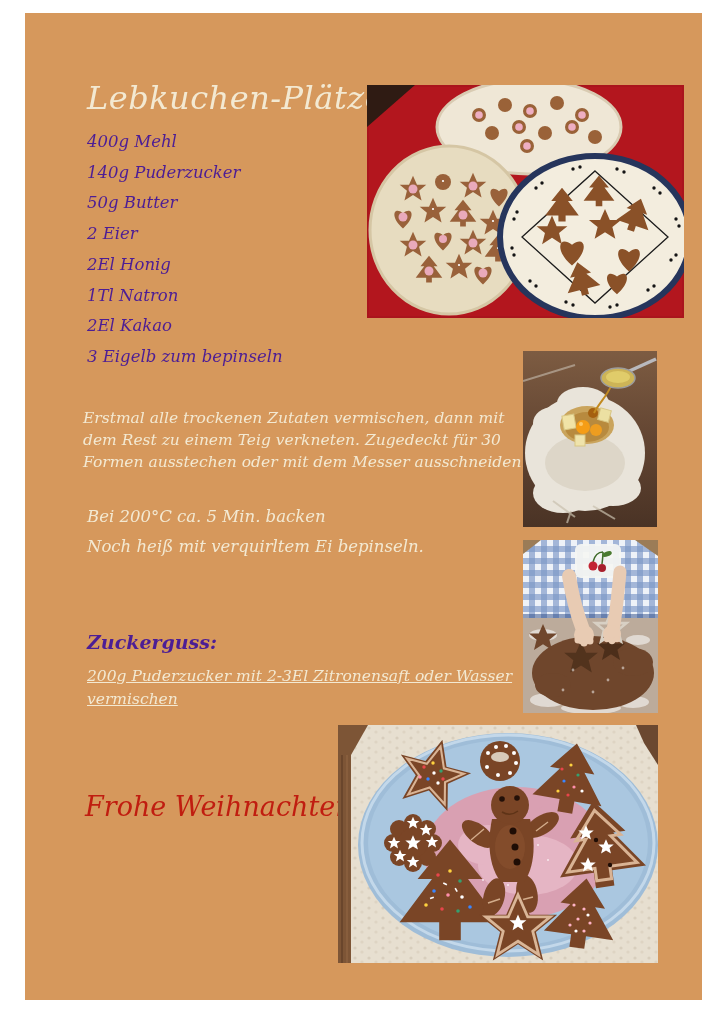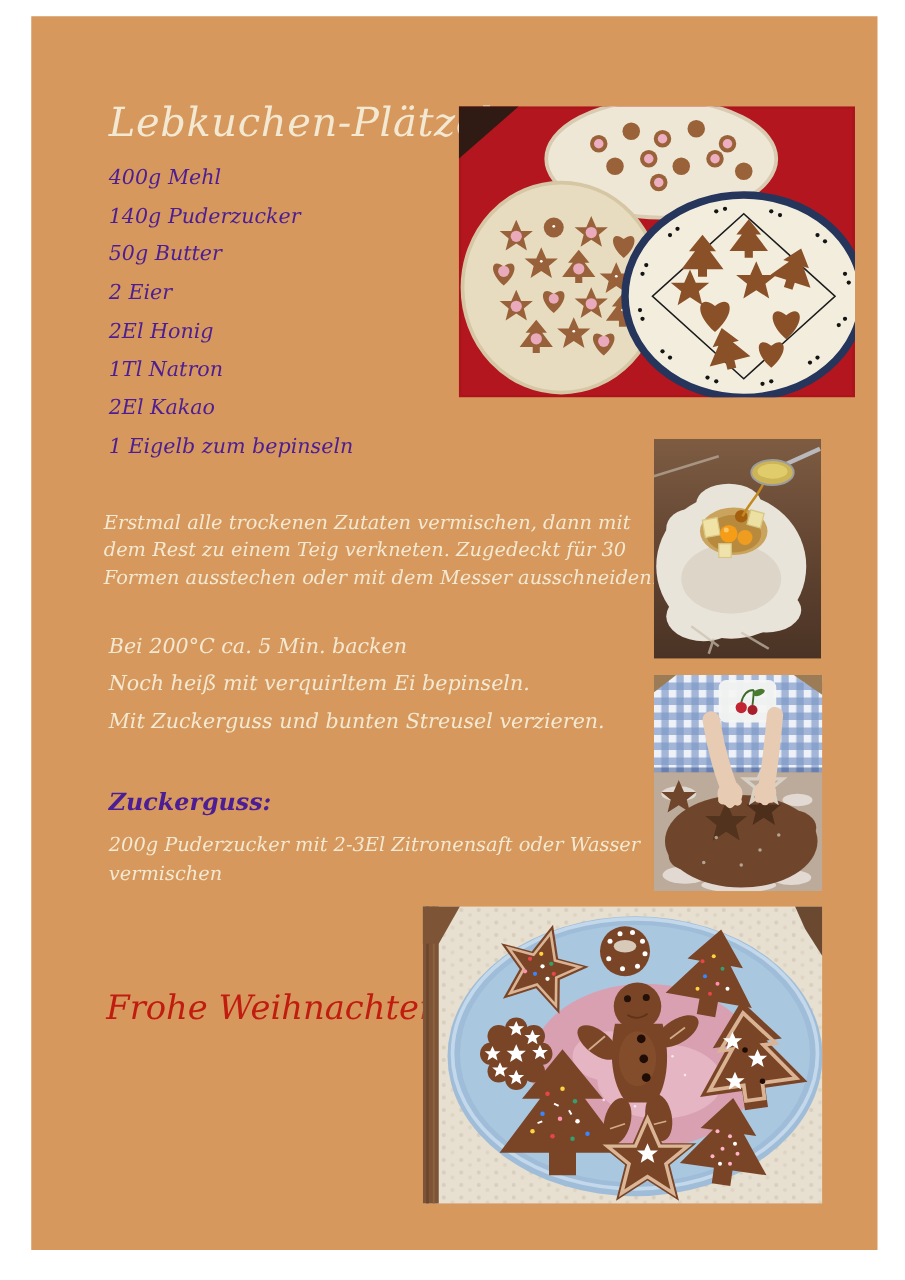--- a/index.html
+++ b/index.html
@@ -10,21 +10,21 @@
   .title{position:absolute;left:62px;top:66px;font-size:32px;color:#f3e9d2;white-space:nowrap;letter-spacing:.5px;}
   .ingredients{position:absolute;left:62px;top:114px;font-size:16.5px;line-height:30.7px;color:#4c1d95;}
   .ingredients div{white-space:nowrap;}
   .para{position:absolute;left:58px;top:394px;font-size:15.5px;line-height:22px;color:#f3e9d2;}
   .para div{white-space:nowrap;}
   .step{position:absolute;left:62px;font-size:16.5px;color:#f3e9d2;white-space:nowrap;}
   .step-bake{top:494px;}
   .step-brush{top:524px;}
   .step-decorate{top:554px;}
   .zg-head{position:absolute;left:62px;top:618px;font-size:19px;font-weight:bold;color:#4c1d95;white-space:nowrap;}
-  .zg-text{position:absolute;left:62px;top:652px;font-size:15.5px;line-height:23px;color:#f3e9d2;}
+  .zg-text{position:absolute;left:62px;top:652px;font-size:15.5px;line-height:23px;color:#f3e9d2;text-decoration:underline;}
   .zg-text div{white-space:nowrap;}
   .greeting{position:absolute;left:60px;top:778px;font-size:27px;color:#c01d10;white-space:nowrap;}
   figure{margin:0;position:absolute;overflow:hidden;}
   .photo1{left:342px;top:72px;width:317px;height:233px;}
   .photo2{left:498px;top:338px;width:134px;height:176px;}
   .photo3{left:498px;top:527px;width:135px;height:173px;}
   .photo4{left:313px;top:712px;width:320px;height:238px;}
   figure svg{display:block;}
 </style>
 </head>
@@ -36,32 +36,31 @@
     <div class="title">Lebkuchen-Plätzchen</div>
 
     <div class="ingredients">
       <div>400g Mehl</div>
       <div>140g Puderzucker</div>
       <div>50g Butter</div>
       <div>2 Eier</div>
       <div>2El Honig</div>
       <div>1Tl Natron</div>
       <div>2El Kakao</div>
-      <div>1 Eigelb zum bepinseln</div>
+      <div>3 Eigelb zum bepinseln</div>
     </div>
 
     <div class="para">
       <div>Erstmal alle trockenen Zutaten vermischen, dann mit</div>
       <div>dem Rest zu einem Teig verkneten. Zugedeckt für 30</div>
       <div>Formen ausstechen oder mit dem Messer ausschneiden.</div>
     </div>
 
     <div class="step step-bake">Bei 200°C ca. 5 Min. backen</div>
     <div class="step step-brush">Noch heiß mit verquirltem Ei bepinseln.</div>
-    <div class="step step-decorate">Mit Zuckerguss und bunten Streusel verzieren.</div>
 
     <div class="zg-head">Zuckerguss:</div>
     <div class="zg-text">
       <div>200g Puderzucker mit 2-3El Zitronensaft oder Wasser</div>
       <div>vermischen</div>
     </div>
 
     <div class="greeting">Frohe Weihnachten!</div>
 
     <figure class="photo1">

